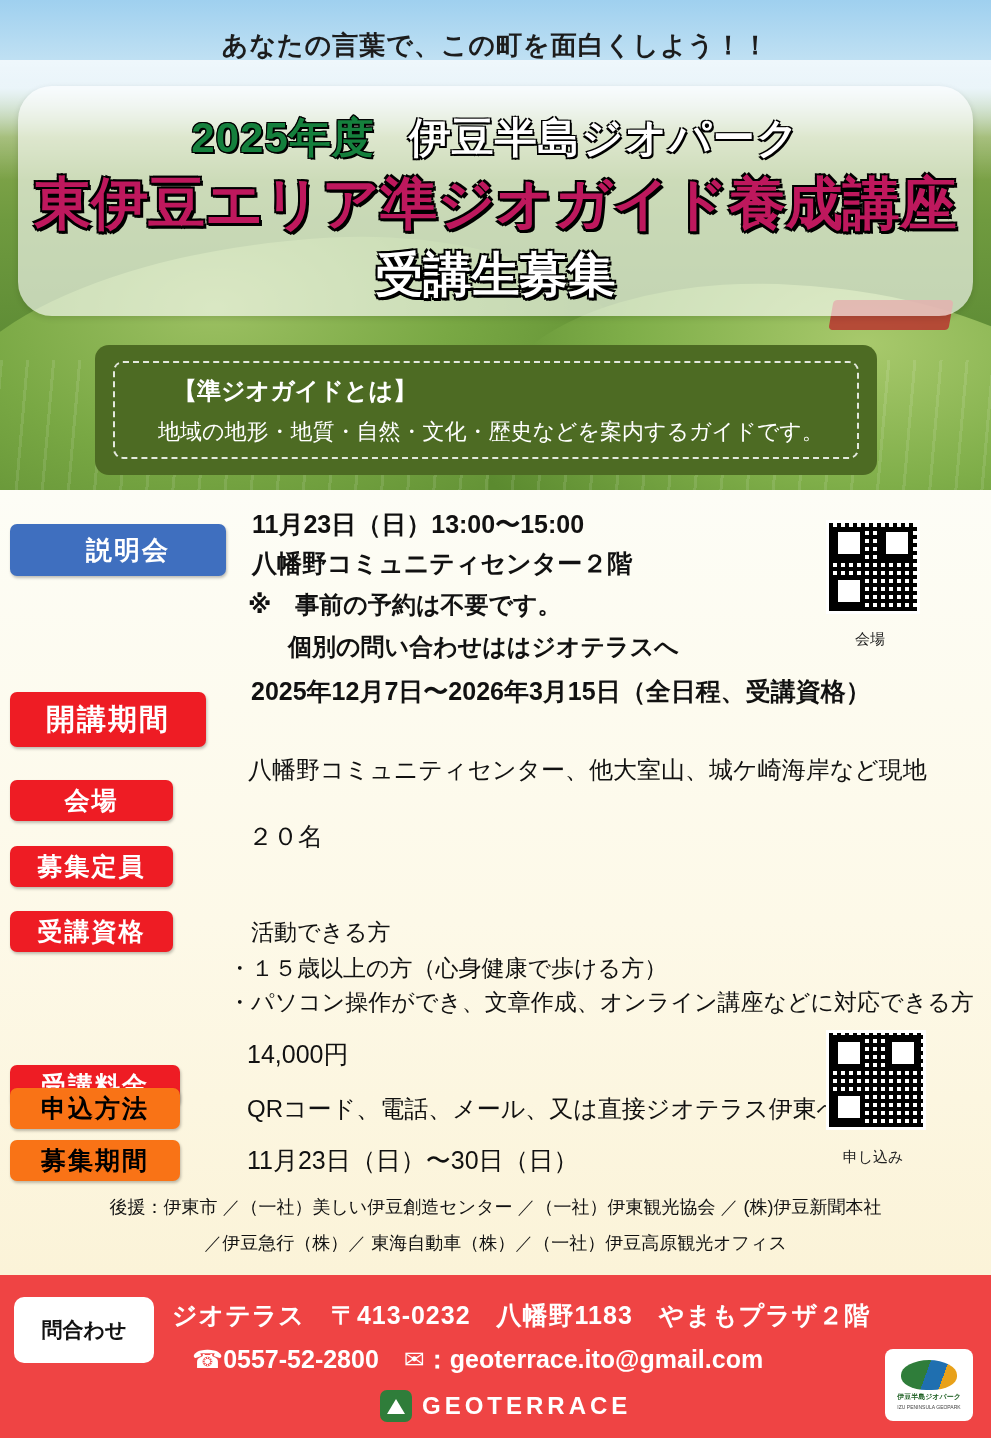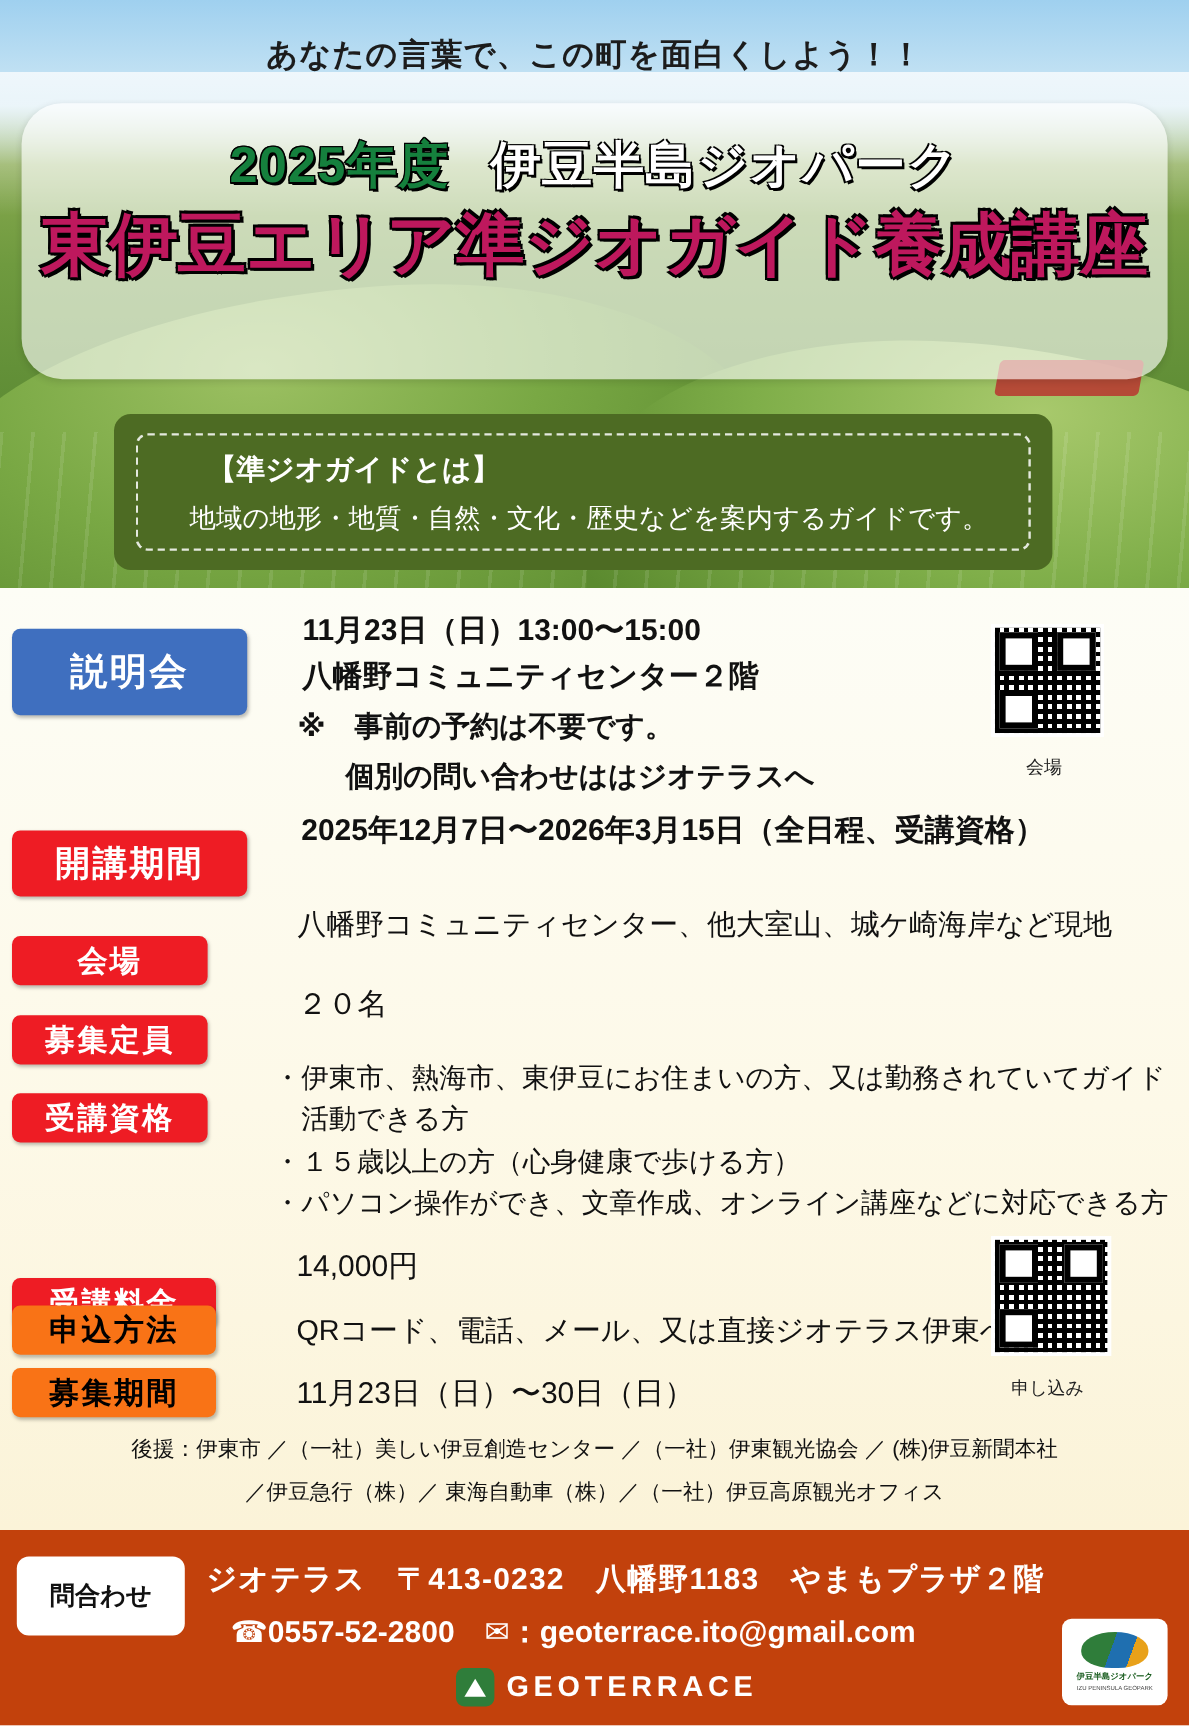--- a/index.html
+++ b/index.html
@@ -131,21 +131,21 @@
   .qr::after{right:4px;top:4px;}
   .qr-eye3{position:absolute;left:4px;bottom:4px;width:22px;height:22px;border:5px solid #000;background:#fff;}
   .qr-cap{position:absolute;font-size:15px;color:#222;text-align:center;}
 
   
   .sponsor{position:absolute;left:0;width:991px;text-align:center;font-size:18px;color:#111;}
 
   
   .footer{
     position:absolute;left:0;top:1275px;width:991px;height:163px;
-    background:#c2410c;
+    background:#ef4444;
   }
   .contact-pill{
     position:absolute;left:14px;top:22px;width:140px;height:66px;
     background:#fff;border-radius:10px;display:flex;align-items:center;justify-content:center;
     font-size:21px;font-weight:bold;color:#111;
   }
   .f-line1{position:absolute;left:172px;top:24px;color:#fff;font-size:25px;font-weight:bold;letter-spacing:1px;}
   .f-line2{position:absolute;left:192px;top:68px;color:#fff;font-size:25px;font-weight:bold;}
   .geoterrace-logo{
     position:absolute;left:380px;top:115px;display:flex;align-items:center;gap:10px;
@@ -178,51 +178,51 @@
     <div class="field-lines"></div>
   </div>
 
   <div class="tagline">あなたの言葉で、この町を面白くしよう！！</div>
 
   <div class="title-plaque"></div>
   <div class="title-line1">
     <span class="t-year">2025年度</span><span class="t-geo">伊豆半島ジオパーク</span>
   </div>
   <div class="title-line2">東伊豆エリア準ジオガイド養成講座</div>
+  <div class="title-line3">受講生募集</div>
 
   <div class="notebox">
     <div class="inner"></div>
     <div class="nb-title">【準ジオガイドとは】</div>
     <div class="nb-body">地域の地形・地質・自然・文化・歴史などを案内するガイドです。</div>
   </div>
 
   <div class="body-area"></div>
 
-  <div class="label lb-blue" style="left:10px;top:524px;width:196px;height:72px;font-size:31px;">説明会</div>
+  <div class="label lb-blue" style="left:10px;top:524px;width:196px;height:52px;font-size:26px;padding-left:20px;">説明会</div>
   <div class="txt" style="left:252px;top:508px;font-size:25px;font-weight:bold;">11月23日（日）13:00〜15:00</div>
   <div class="txt" style="left:252px;top:547px;font-size:25px;font-weight:bold;">八幡野コミュニティセンター２階</div>
   <div class="txt" style="left:288px;top:631px;font-size:24px;font-weight:bold;">個別の問い合わせははジオテラスへ</div>
   <div class="txt" style="left:248px;top:589px;font-size:24px;font-weight:bold;">※　事前の予約は不要です。</div>
 
   <div class="qr" style="left:826px;top:520px;width:88px;height:88px;">
     <div class="qr-eye3"></div>
   </div>
   <div class="qr-cap" style="left:826px;top:630px;width:88px;">会場</div>
 
   <div class="label lb-red" style="left:10px;top:660px;width:196px;height:55px;font-size:29px;">開講期間</div>
   <div class="txt" style="left:251px;top:675px;font-size:25px;font-weight:bold;">2025年12月7日〜2026年3月15日（全日程、受講資格）</div>
 
   <div class="label lb-red" style="left:10px;top:748px;width:163px;height:41px;font-size:25px;">会場</div>
   <div class="txt" style="left:248px;top:754px;font-size:24px;">八幡野コミュニティセンター、他大室山、城ケ崎海岸など現地</div>
 
   <div class="label lb-red" style="left:10px;top:814px;width:163px;height:41px;font-size:25px;">募集定員</div>
   <div class="txt" style="left:248px;top:820px;font-size:25px;">２０名</div>
 
   <div class="label lb-red" style="left:10px;top:879px;width:163px;height:41px;font-size:25px;">受講資格</div>
-  <div class="txt" style="left:228px;top:883px;font-size:23px;">・伊東市、熱海市、東伊豆にお住まいの方、又は勤務されていてガイド</div>
   <div class="txt" style="left:228px;top:917px;font-size:23px;">　活動できる方</div>
   <div class="txt" style="left:228px;top:953px;font-size:23px;">・１５歳以上の方（心身健康で歩ける方）</div>
   <div class="txt" style="left:228px;top:987px;font-size:23px;">・パソコン操作ができ、文章作成、オンライン講座などに対応できる方</div>
 
   <div class="label lb-red" style="left:10px;top:1033px;width:170px;height:41px;font-size:25px;">受講料金</div>
   <div class="txt" style="left:247px;top:1038px;font-size:25px;text-align:center;">14,000円</div>
 
   <div class="label lb-yellow" style="left:10px;top:1088px;width:170px;height:41px;font-size:25px;">申込方法</div>
   <div class="txt" style="left:247px;top:1093px;font-size:24px;">QRコード、電話、メール、又は直接ジオテラス伊東へ</div>
 

